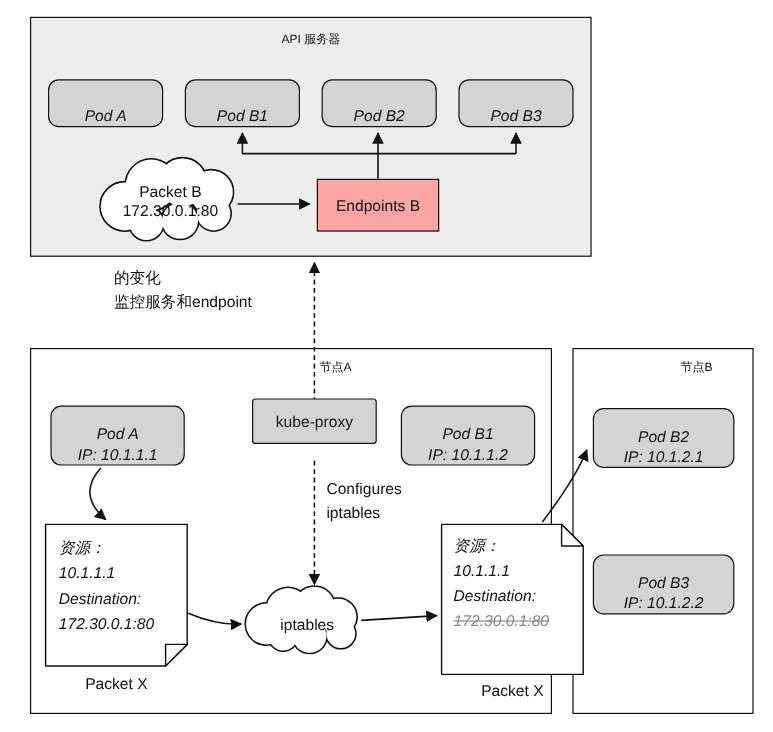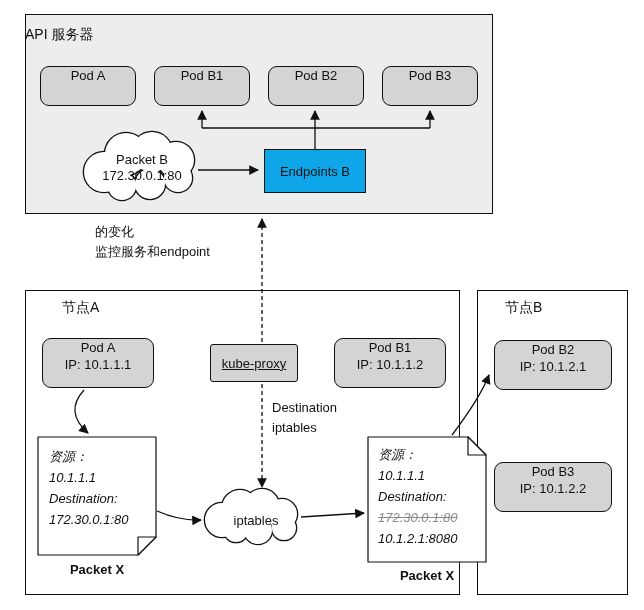--- a/index.html
+++ b/index.html
@@ -1,31 +1,31 @@
 <!DOCTYPE html>
 <html><head>
 <meta charset="utf-8">
 <style>
   html,body{margin:0;padding:0;background:#fff;}
   .stage{position:relative;width:644px;height:610px;background:#fff;
          font-family:"Liberation Sans",sans-serif;color:#111;overflow:hidden;}
   .cbox{position:absolute;border:1.3px solid #111;box-sizing:border-box;}
   .api-box{background:#ededed;}
   .node-box{background:#fff;}
-  .title{position:absolute;font-size:14px;}
+  .title{position:absolute;font-size:10px;text-align:center;}
   .pod{position:absolute;background:#d4d4d4;border:1.3px solid #111;border-radius:9px;
        box-sizing:border-box;display:flex;flex-direction:column;align-items:center;
-       justify-content:flex-start;font-size:13px;line-height:17px;text-align:center;}
-  .plain-box{position:absolute;background:#0ea5e9;border:1.3px solid #111;box-sizing:border-box;
+       justify-content:flex-end;font-size:13px;line-height:17px;text-align:center;font-style:italic;}
+  .plain-box{position:absolute;background:#fca5a5;border:1.3px solid #111;box-sizing:border-box;
        display:flex;align-items:center;justify-content:center;font-size:13px;}
   .kproxy{position:absolute;background:#d4d4d4;border:1.3px solid #111;border-radius:3px;
        box-sizing:border-box;display:flex;align-items:center;justify-content:center;font-size:13px;}
   .label{position:absolute;font-size:13px;line-height:20px;}
   .cloud-text{position:absolute;font-size:13px;line-height:16px;text-align:center;}
-  .caption{position:absolute;font-size:13px;text-align:center;font-weight:bold;}
+  .caption{position:absolute;font-size:13px;text-align:center;}
   .packet-text{position:absolute;font-size:13px;line-height:21px;font-style:italic;}
   .struck{color:#8a8a8a;text-decoration:line-through;}
   svg.overlay{position:absolute;left:0;top:0;pointer-events:none;}
   .cloud-stroke circle{fill:#fff;stroke:#111;stroke-width:2.6px;}
   .cloud-fill circle{fill:#fff;stroke:none;}
   .doc{fill:#fff;stroke:#111;stroke-width:1.2px;stroke-linejoin:round;}
   .arrow{fill:none;stroke:#111;stroke-width:1.3px;}
   .dashed{stroke-dasharray:4 3;}
 </style>
 </head>
@@ -135,50 +135,49 @@
     <div>监控服务和endpoint</div>
   </div>
 
   <div class="title" style="left:25px;top:299px;width:435px;margin-left:37px;">节点A</div>
 
   <div class="pod" style="left:42px;top:338px;width:112px;height:50px;">
     <span>Pod A</span>
     <span>IP: 10.1.1.1</span>
   </div>
 
-  <div class="kproxy" style="left:210px;top:344px;width:88px;height:38px;text-decoration:underline;">
+  <div class="kproxy" style="left:210px;top:332px;width:104px;height:38px;">
     <span>kube-proxy</span>
   </div>
 
   <div class="pod" style="left:334px;top:338px;width:112px;height:50px;">
     <span>Pod B1</span>
     <span>IP: 10.1.1.2</span>
   </div>
 
   <div class="label" style="left:272px;top:398px;width:100px;">
-    <div>Destination</div>
+    <div>Configures</div>
     <div>iptables</div>
   </div>
 
   <div class="cloud-text" style="left:206px;top:513px;width:100px;">iptables</div>
 
   <div class="packet-text" style="left:49px;top:446px;width:102px;">
     <div>资源：</div>
     <div>10.1.1.1</div>
     <div>Destination:</div>
     <div>172.30.0.1:80</div>
   </div>
   <div class="caption" style="left:38px;top:562px;width:118px;">Packet X</div>
 
   <div class="packet-text" style="left:378px;top:444px;width:104px;">
     <div>资源：</div>
     <div>10.1.1.1</div>
     <div>Destination:</div>
     <div class="struck">172.30.0.1:80</div>
-    <div>10.1.2.1:8080</div>
   </div>
   <div class="caption" style="left:368px;top:568px;width:118px;">Packet X</div>
 
   <div class="title" style="left:477px;top:299px;width:151px;padding-left:28px;">节点B</div>
 
   <div class="pod" style="left:494px;top:340px;width:118px;height:50px;">
     <span>Pod B2</span>
     <span>IP: 10.1.2.1</span>
   </div>
 

